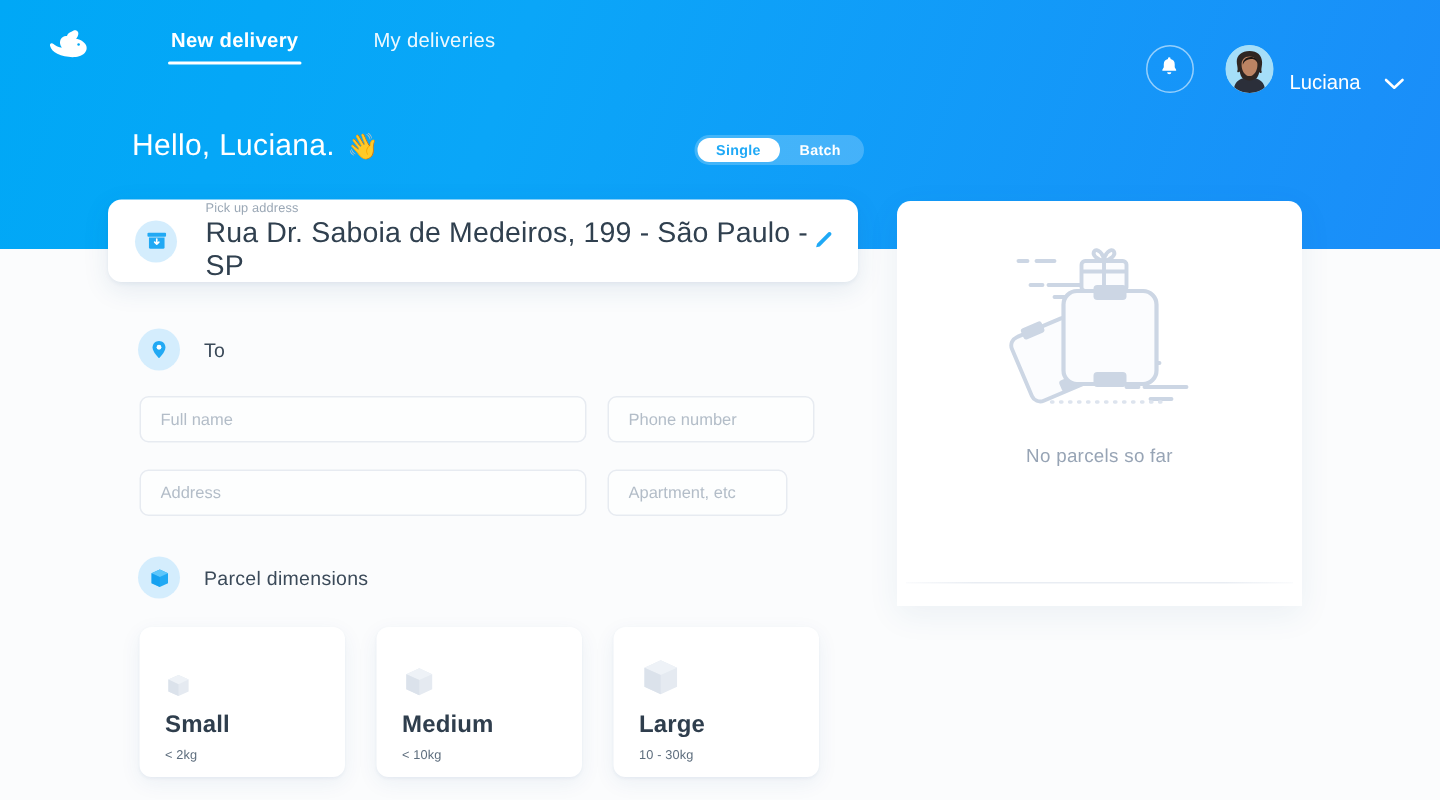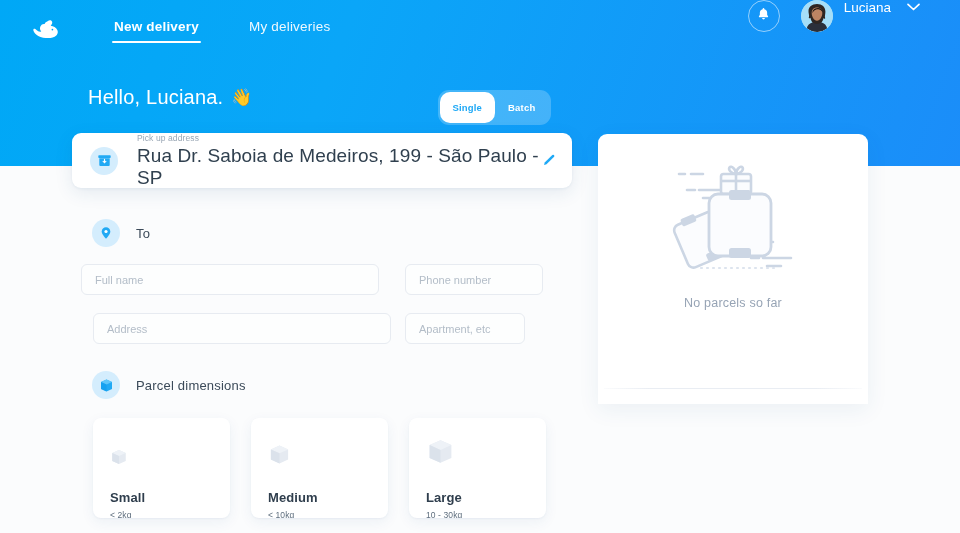--- a/index.html
+++ b/index.html
@@ -31,22 +31,22 @@
   }
   .tab + .tab { margin-left: 46px; }
   .tab.active { font-weight: bold; }
   .tab.active::after {
     content: ""; position: absolute; left: 0; right: 0; bottom: 0;
     height: 2px; background: #ffffff; border-radius: 2px;
   }
   .tab.inactive { opacity: .93; font-weight: normal; text-align: right; }
 
   .nav-right {
-    position: absolute; right: 40px; top: 0; height: 62px;
-    display: flex; align-items: flex-start;
+    position: absolute; right: 24px; top: 0; height: 62px;
+    display: flex; align-items: flex-end;
   }
   .bell-btn {
     width: 32px; height: 32px; border-radius: 50%;
     border: 1px solid rgba(255,255,255,.55);
     display: flex; align-items: center; justify-content: center;
     cursor: pointer; margin-right: 21px;
   }
   .avatar {
     width: 32px; height: 32px; border-radius: 50%;
     background: #9fdcfb; overflow: hidden; position: relative; flex: 0 0 auto;
@@ -62,22 +62,22 @@
 
   
   .greeting {
     position: absolute; left: 88px; top: 86px;
     color: #ffffff; font-size: 20px; letter-spacing: .2px;
     display: flex; align-items: center; gap: 8px; justify-content: space-between;
   }
   .wave { font-size: 17px; line-height: 1; }
 
   .seg {
-    position: absolute; left: 438px; top: 90px;
-    width: 113px; height: 35px; border-radius: 11px;
+    position: absolute; left: 463px; top: 90px;
+    width: 113px; height: 20px; border-radius: 11px;
     background: rgba(255,255,255,.22);
     display: flex; align-items: center; padding: 2px;
   }
   .seg-item {
     flex: 1; height: 100%; border-radius: 10px;
     display: flex; align-items: center; justify-content: center;
     font-size: 9.5px; font-weight: bold; color: #ffffff; cursor: pointer;
     letter-spacing: .2px;
   }
   .seg-item.on { background: #ffffff; color: #1fa9f6; }
@@ -110,33 +110,33 @@
   .section-head .title { font-size: 13px; color: #3b4a59; letter-spacing: .2px; }
   #to-head { left: 92px; top: 219px; }
   #parcel-head { left: 92px; top: 371px; }
 
   .field {
     position: absolute; height: 31px; border: 1px solid #e7ebf1; border-radius: 6px;
     background: #fdfefe; font-size: 11px; color: #b3bdc8; padding: 0 13px;
     font-family: "Liberation Sans", sans-serif; outline: none;
   }
   .field::placeholder { color: #b3bdc8; }
-  #f-fullname { left: 81px; top: 264px; width: 298px; }
+  #f-fullname { left: 93px; top: 264px; width: 298px; }
   #f-phone    { left: 405px; top: 264px; width: 138px; }
   #f-address  { left: 93px; top: 313px; width: 298px; }
   #f-apt      { left: 405px; top: 313px; width: 120px; }
 
   .parcel-row { position: absolute; left: 93px; top: 418px; display: flex; gap: 21px; }
   .parcel-card {
     width: 137px; height: 100px; background: #ffffff; border-radius: 8px;
     box-shadow: 0 4px 14px rgba(31,80,130,.065), 0 1px 2px rgba(31,80,130,.05);
     padding: 14px 0 0 17px; cursor: pointer; position: relative; overflow: hidden;
   }
   .parcel-ico { height: 34px; display: flex; align-items: flex-end; }
-  .parcel-name { font-size: 13px; font-weight: bold; color: #2f3e4d; margin-top: 24px; letter-spacing: .1px; }
+  .parcel-name { font-size: 16px; font-weight: bold; color: #2f3e4d; margin-top: 9px; letter-spacing: .1px; }
   .parcel-weight { font-size: 8.5px; color: #5e6e7e; margin-top: 5px; letter-spacing: .1px; }
 
   
   .right-card {
     position: absolute; left: 598px; top: 134px; width: 270px; height: 270px;
     background: #ffffff; border-radius: 9px 9px 0 0;
     box-shadow: 0 6px 22px rgba(31,80,130,.07);
   }
   .empty-wrap {
     position: absolute; left: 598px; top: 150px; width: 270px;

